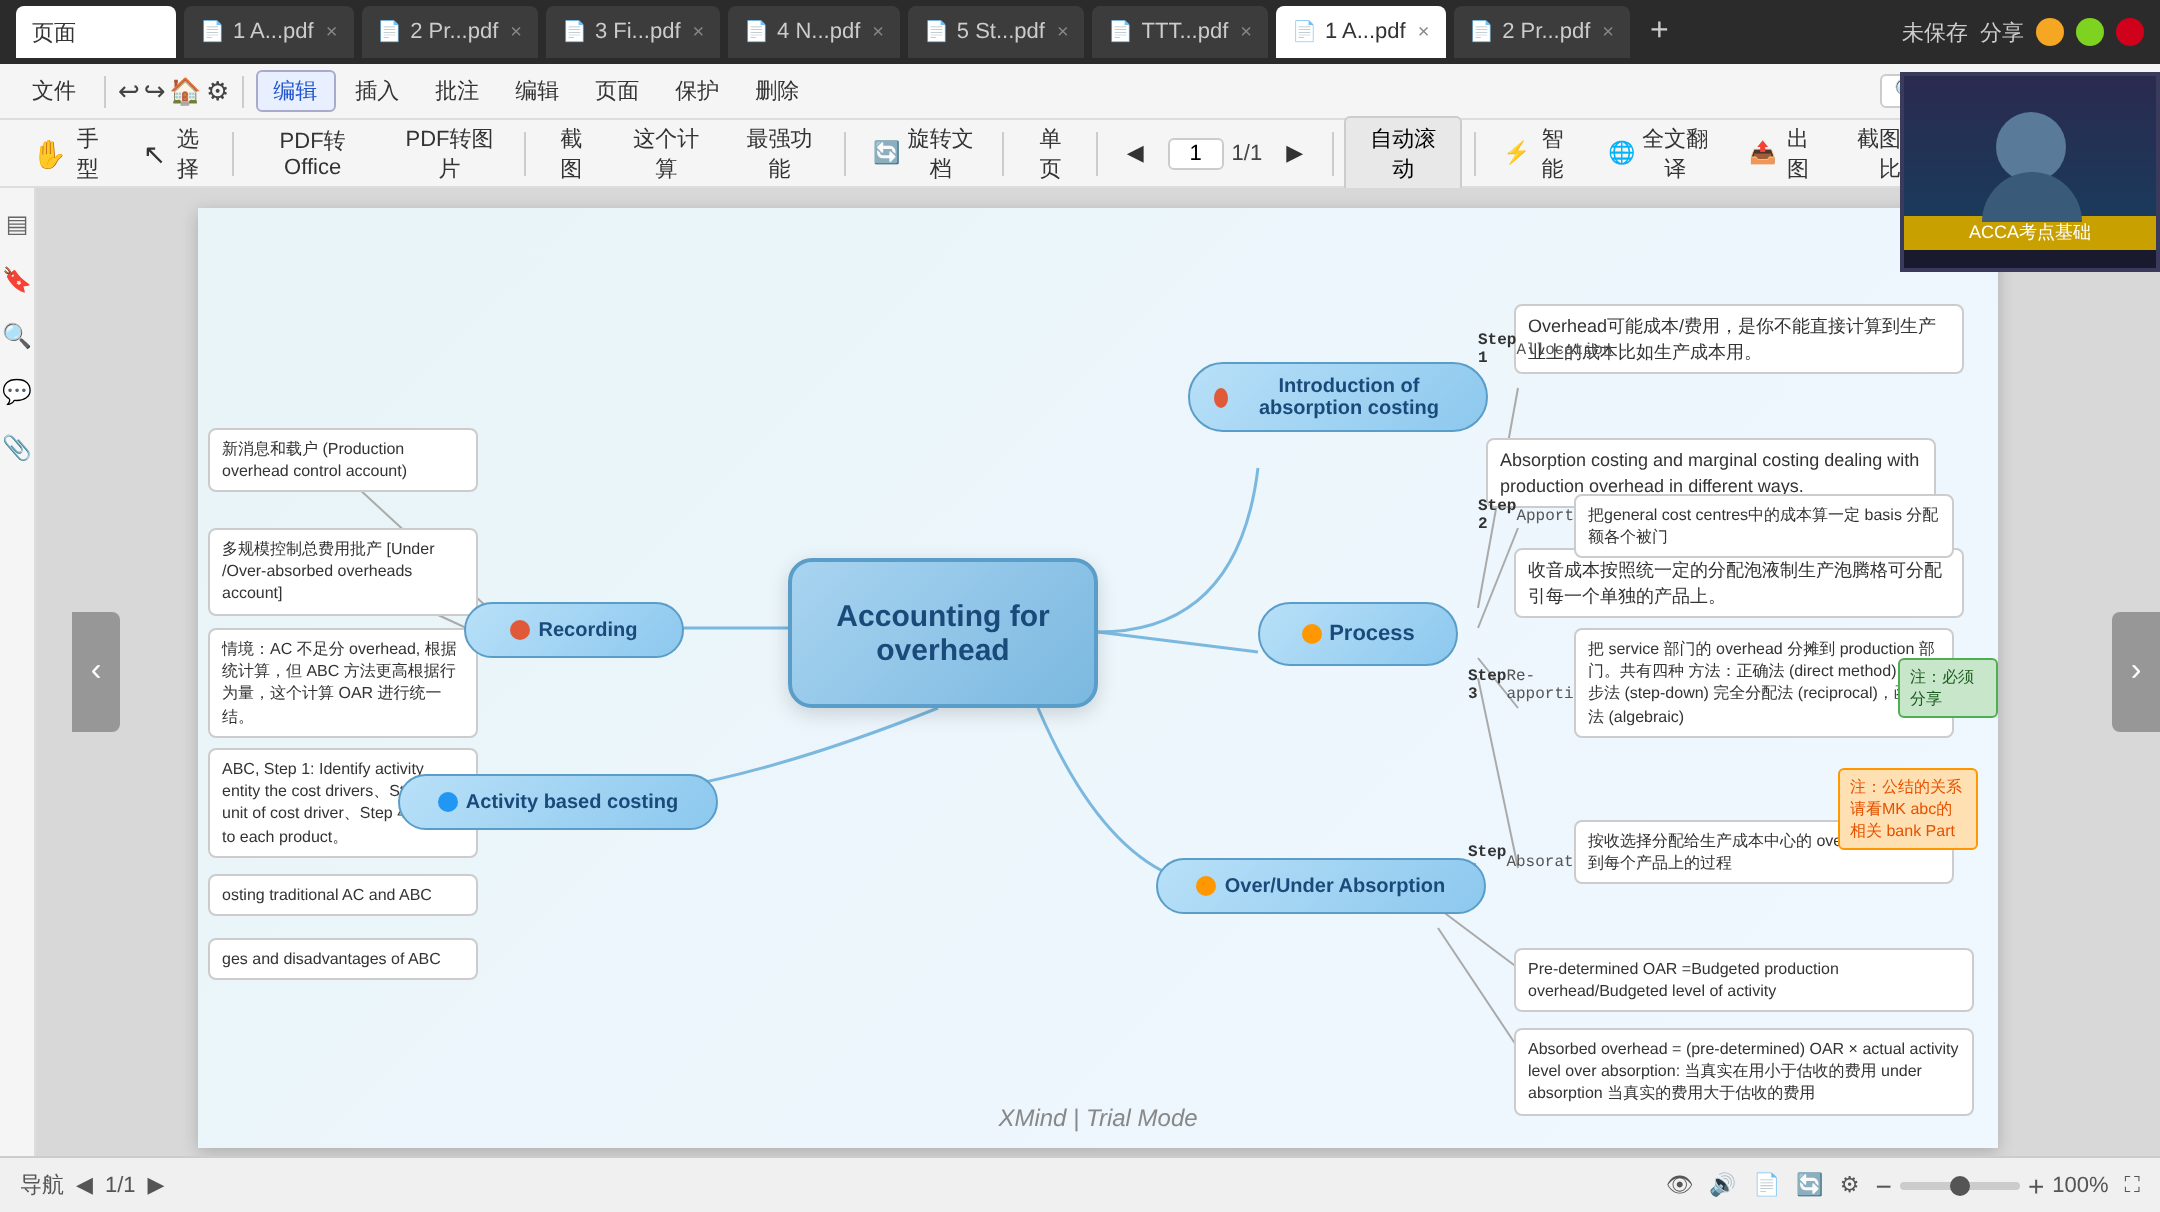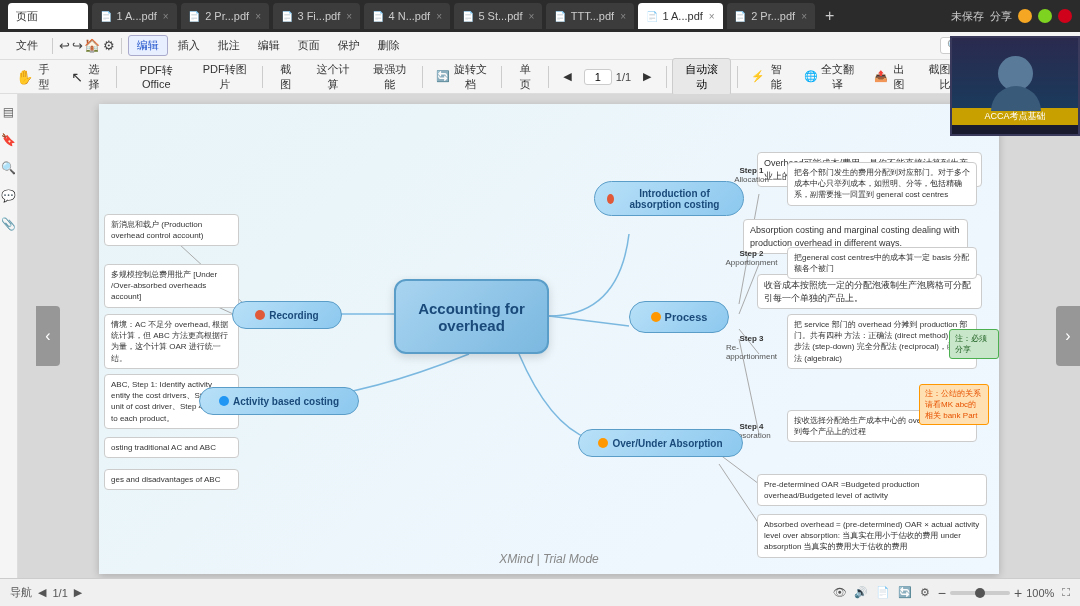--- a/index.html
+++ b/index.html
@@ -265,25 +265,25 @@
       color: #333;
       padding: 4px 6px;
       line-height: 1.4;
       z-index: 8;
     }
 
     
     .step-box {
       position: absolute;
       display: flex;
-      flex-direction: column;
       align-items: center;
       font-size: 8px;
       color: #555;
       z-index: 8;
+      font-family: Liberation Mono, monospace;
     }
     .step-label {
       font-weight: bold;
       font-size: 8px;
       color: #333;
     }
 
     
     .green-box {
       position: absolute;
@@ -667,23 +667,20 @@
         <div class="step-box" style="left:635px;top:230px;width:35px;">
           <span class="step-label">Step 3</span>
           <span>Re-apportionment</span>
         </div>
 
         <div class="step-box" style="left:635px;top:318px;width:35px;">
           <span class="step-label">Step 4</span>
           <span>Absoration</span>
         </div>
 
-        <div class="detail-box" style="left:688px;top:58px;width:190px;font-size:8px;">
-          <span>把各个部门发生的费用分配到对应部门。对于多个成本中心只举列成本，如照明、分等，包括精确系，副需要推一回置到 general cost centres</span>
-        </div>
         <div class="detail-box" style="left:688px;top:143px;width:190px;font-size:8px;">
           <span>把general cost centres中的成本算一定 basis 分配额各个被门</span>
         </div>
         <div class="detail-box" style="left:688px;top:210px;width:190px;font-size:8px;">
           <span>把 service 部门的 overhead 分摊到 production 部门。共有四种 方法：正确法 (direct method)，分步法 (step-down) 完全分配法 (reciprocal)，函数法 (algebraic)</span>
         </div>
         <div class="detail-box" style="left:688px;top:306px;width:190px;font-size:8px;">
           <span>按收选择分配给生产成本中心的 overheads 分摊到每个产品上的过程</span>
         </div>
 

